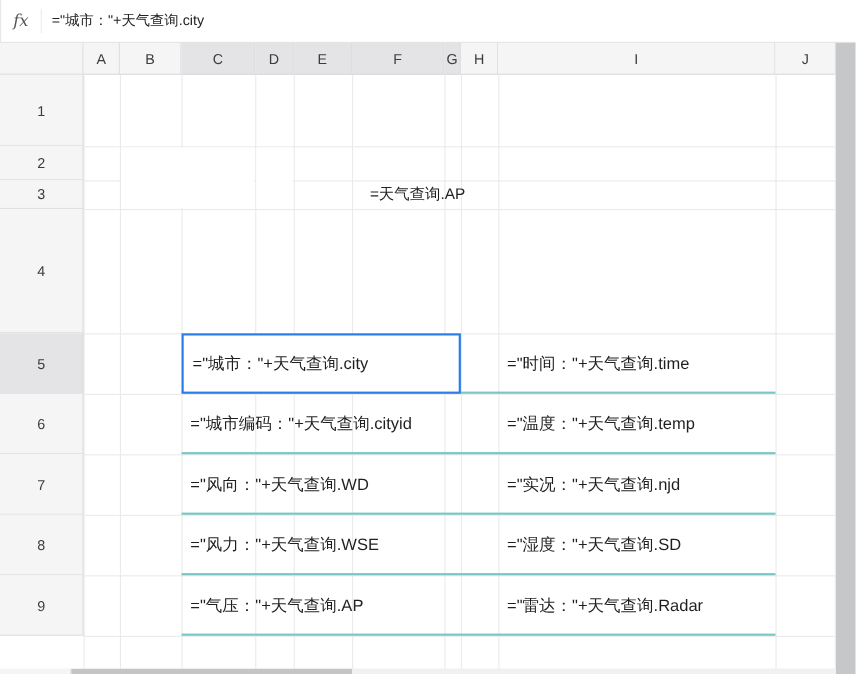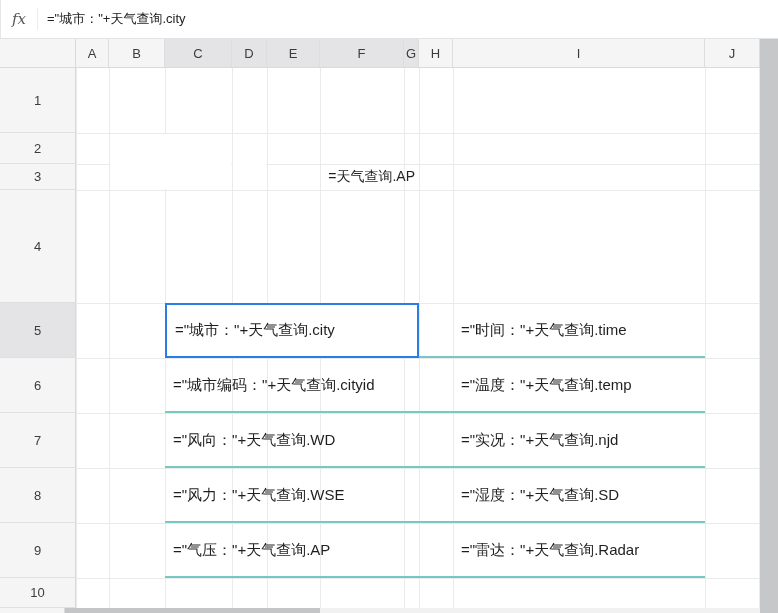--- a/index.html
+++ b/index.html
@@ -32,21 +32,21 @@
 
   
   .vl{position:absolute;top:68px;bottom:5px;width:1px;background:#e9eaea;}
   .hl-line{position:absolute;left:76px;width:684px;height:1px;background:#e9eaea;}
 
   
   .merge{position:absolute;background:#fff;}
   .teal{position:absolute;left:165px;width:540px;height:2px;background:#79c7c4;}
   .celltext{position:absolute;display:flex;align-items:center;padding-left:8px;
     font-size:15px;color:#1f1f1f;white-space:nowrap;}
-  .cell-f3{justify-content:flex-end;padding-left:0;padding-right:4px;font-size:14px;}
+  .cell-f3{justify-content:flex-end;padding-left:8px;padding-right:4px;font-size:14px;}
   .active-cell{position:absolute;left:165px;top:303px;width:254px;height:55px;
     box-sizing:border-box;border:2px solid #2a7ce8;background:#fff;
     display:flex;align-items:center;padding-left:8px;font-size:15px;white-space:nowrap;}
 
   
   .vscroll{position:absolute;left:760px;top:39px;width:18px;height:574px;background:#c5c7c9;}
   .hscroll-track{position:absolute;left:0;top:608px;width:760px;height:5px;background:#f1f1f2;}
   .hscroll-corner{position:absolute;left:0;top:608px;width:65px;height:5px;background:#f5f5f6;
     border-right:1px solid #d9dadb;box-sizing:border-box;}
   .hscroll-thumb{position:absolute;left:65px;top:608px;width:255px;height:5px;background:#c3c5c7;}
@@ -77,21 +77,20 @@
 
   <div class="rh" style="top:68px;height:65px">1</div>
   <div class="rh" style="top:133px;height:31px">2</div>
   <div class="rh" style="top:164px;height:26px">3</div>
   <div class="rh" style="top:190px;height:113px">4</div>
   <div class="rh hl" style="top:303px;height:55px">5</div>
   <div class="rh" style="top:358px;height:55px">6</div>
   <div class="rh" style="top:413px;height:55px">7</div>
   <div class="rh" style="top:468px;height:55px">8</div>
   <div class="rh" style="top:523px;height:55px">9</div>
-  <div class="rh" style="top:578px;height:30px">10</div>
 
   <div style="position:absolute;left:76px;top:68px;width:684px;height:540px;"></div>
 
   <div class="vl" style="left:76px"></div>
   <div class="vl" style="left:109px"></div>
   <div class="vl" style="left:165px"></div>
   <div class="vl" style="left:232px"></div>
   <div class="vl" style="left:267px"></div>
   <div class="vl" style="left:320px"></div>
   <div class="vl" style="left:404px"></div>

